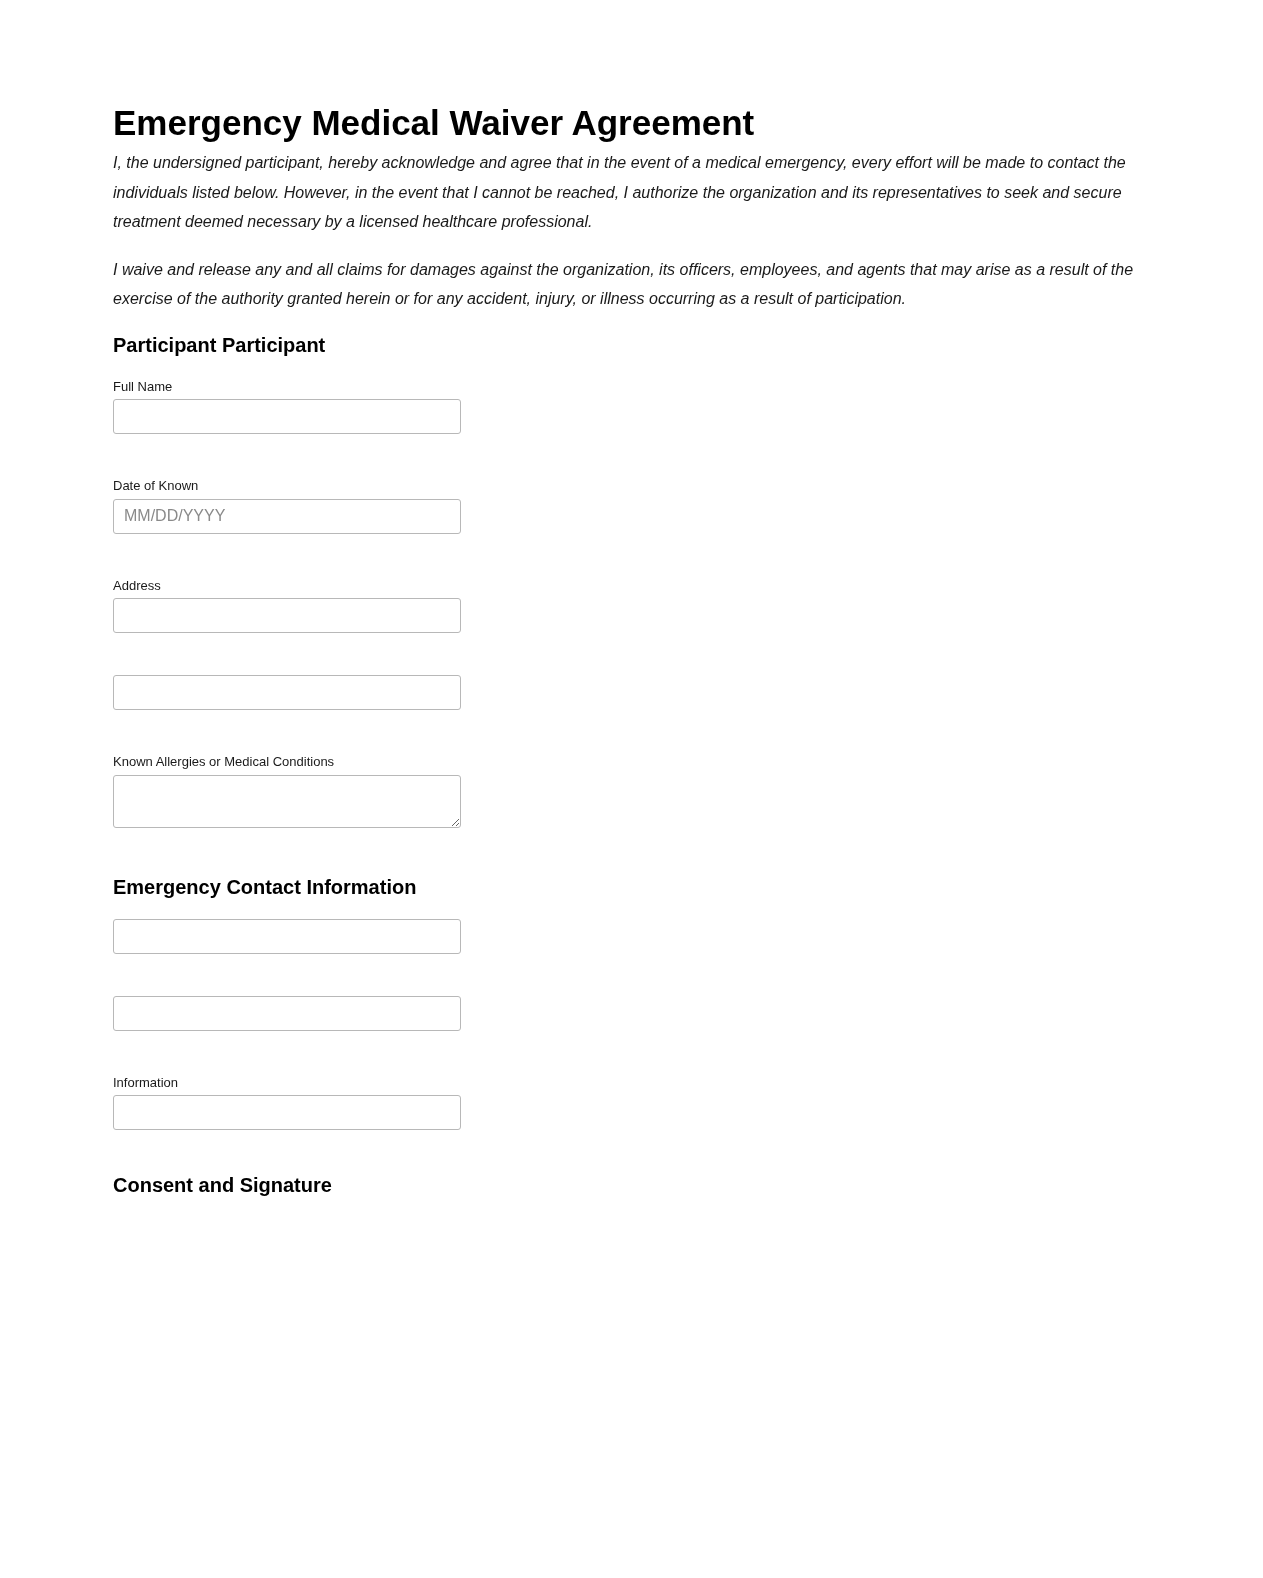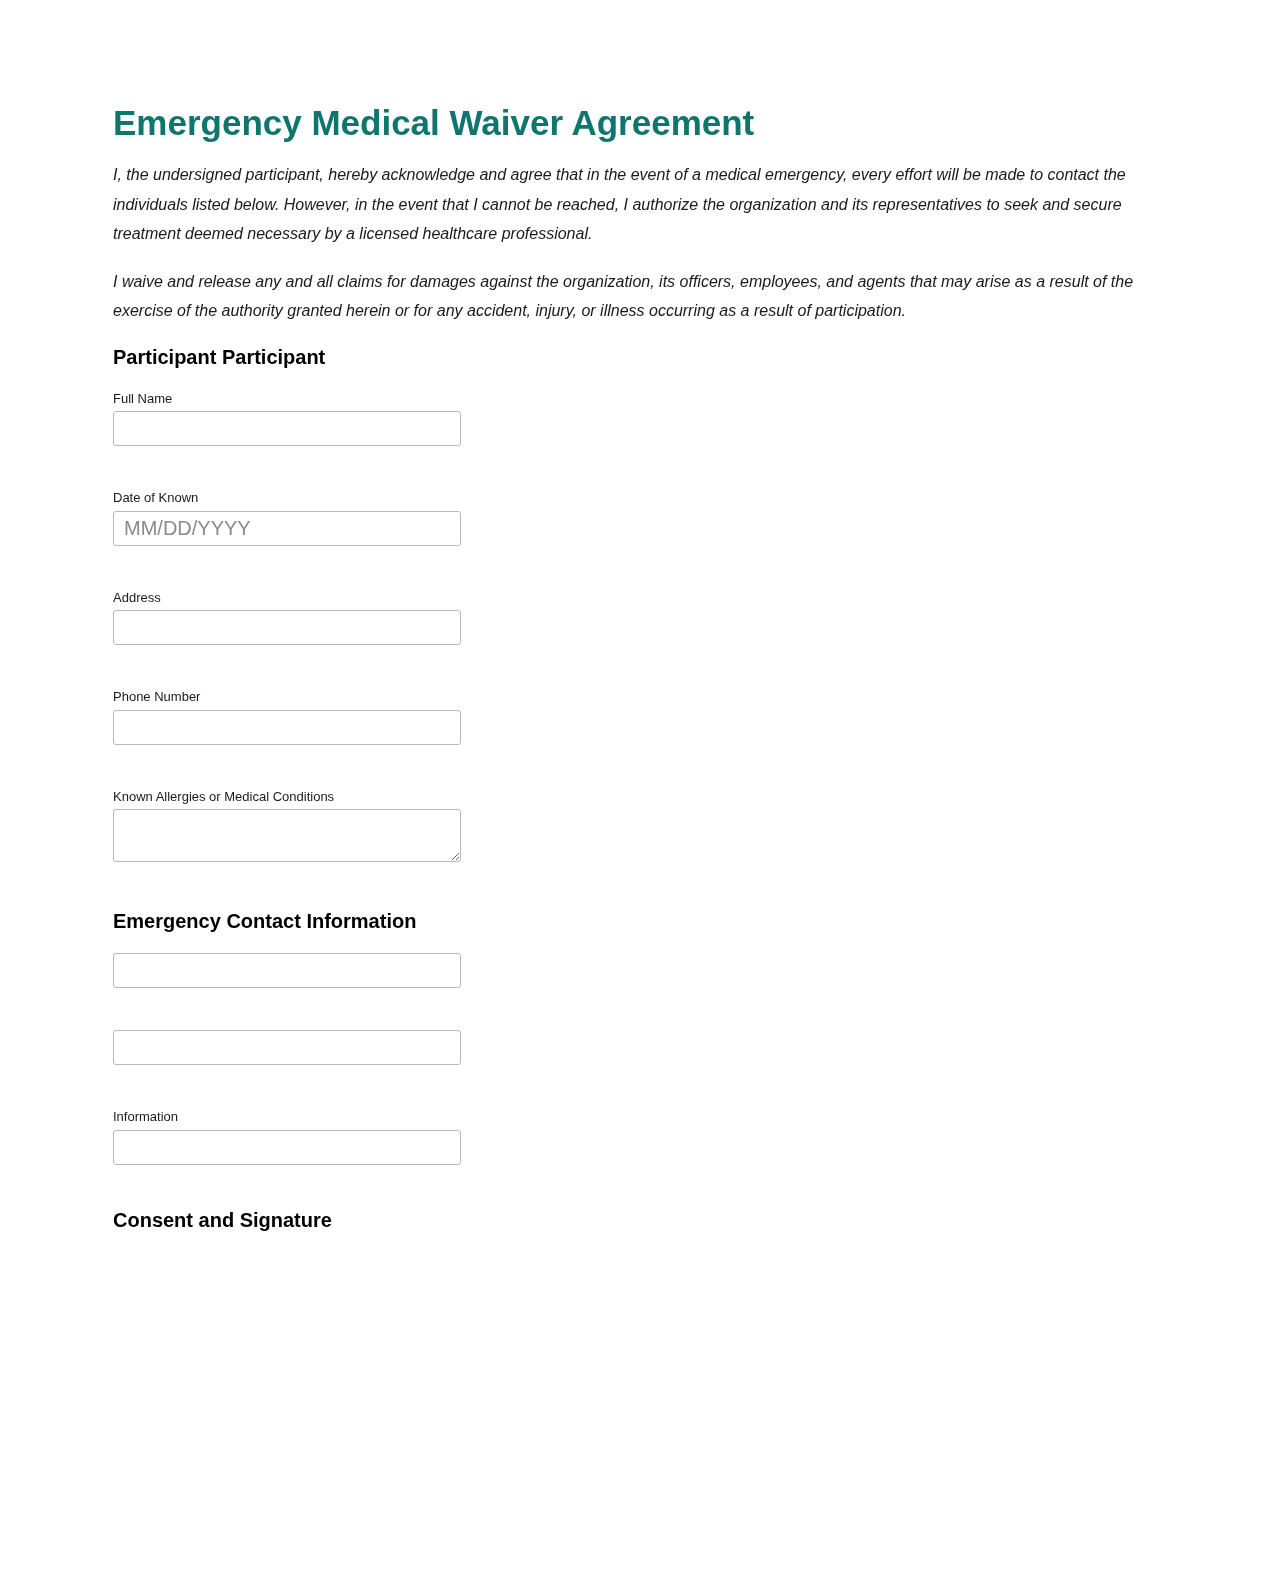--- a/index.html
+++ b/index.html
@@ -15,25 +15,25 @@
     overflow: hidden;
   }
   .doc {
     box-sizing: border-box;
     width: 100%;
     height: 1301px;          
     overflow: hidden;
     padding: 102px 113px 0 113px;
   }
   h1.page-title {
-    margin: 0 0 16px 0;
+    margin: 0 0 4px 0;
     font-size: 35px;
     line-height: 1.2;
     font-weight: bold;
-    color: #0f766e;
+    color: #000000;
   }
   p.intro {
     margin: 0 0 18px 0;
     font-size: 16px;
     line-height: 1.85;
     max-width: 1037px;
     color: #1a1a1a;
     font-style: italic;
   }
   h2.section-heading {
@@ -50,21 +50,21 @@
     line-height: 1.5;
     margin-bottom: 3px;
     color: #1a1a1a;
   }
   .text-input {
     box-sizing: border-box;
     width: 348px;
     height: 35px;
     padding: 6px 10px;
     font-family: "Liberation Sans", sans-serif;
-    font-size: 20px;
+    font-size: 16px;
     color: #1a1a1a;
     background: #ffffff;
     border: 1px solid #b8b8b8;
     border-radius: 3px;
     outline: none;
   }
   .text-input::placeholder { color: #8a8a8a; opacity: 1; }
   .textarea-input {
     box-sizing: border-box;
     width: 348px;
@@ -102,21 +102,20 @@
     <label class="field-label">Date of Known</label>
     <input type="text" class="text-input" placeholder="MM/DD/YYYY" style="">
   </div>
 
   <div class="field">
     <label class="field-label">Address</label>
     <input type="text" class="text-input" placeholder="" style="">
   </div>
 
   <div class="field">
-    <label class="field-label">Phone Number</label>
     <input type="text" class="text-input" placeholder="" style="">
   </div>
 
   <div class="field">
     <label class="field-label">Known Allergies or Medical Conditions</label>
     <textarea class="textarea-input" style=""></textarea>
   </div>
 
   <h2 class="section-heading">Emergency Contact Information</h2>
 

